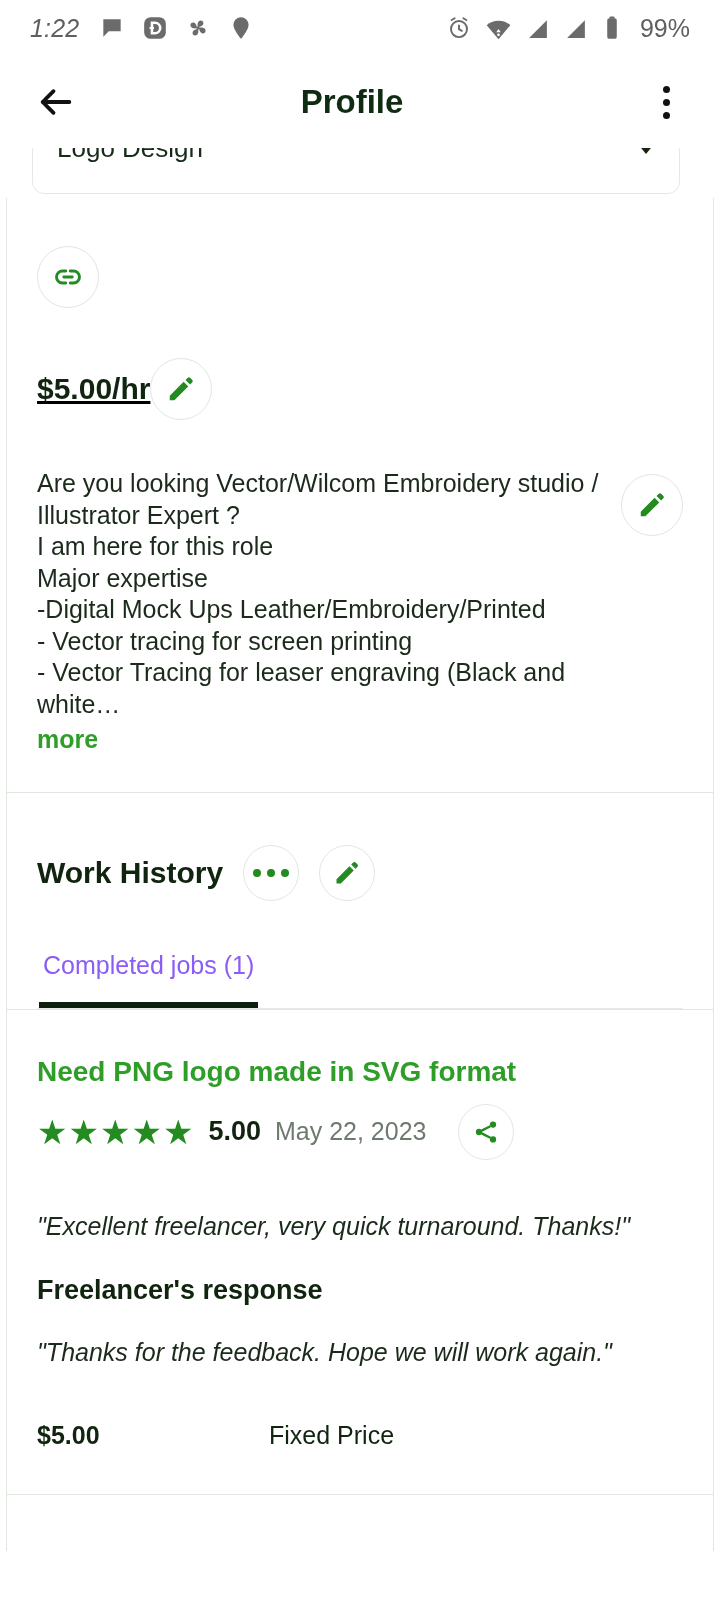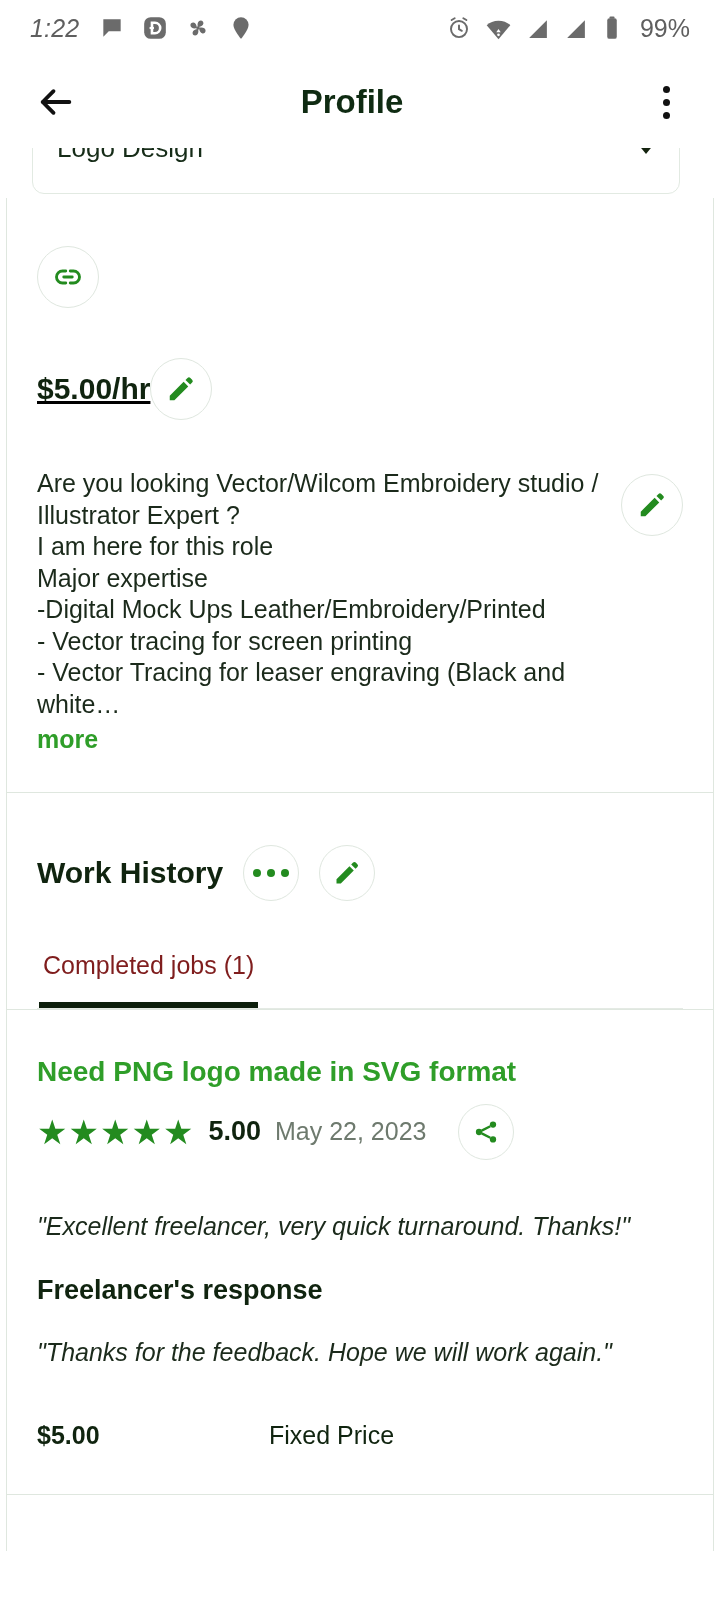--- a/index.html
+++ b/index.html
@@ -190,21 +190,21 @@
   .dots-ico { display: flex; gap: 6px; }
   .dots-ico i { width: 8px; height: 8px; border-radius: 50%; background: #238b1f; display: block; }
 
   .tabs-row {
     margin-top: 50px;
     display: flex;
     border-bottom: 1px solid #e4eae4;
   }
   .tab {
     font-size: 25px;
-    color: #7f1d1d;
+    color: #8b5cf6;
     padding: 0 4px 22px 4px;
     margin-left: 2px;
     border-bottom: 6px solid #0d1f0c;
     cursor: pointer;
   }
 
   
   .job-title {
     font-size: 28px;
     font-weight: 600;

